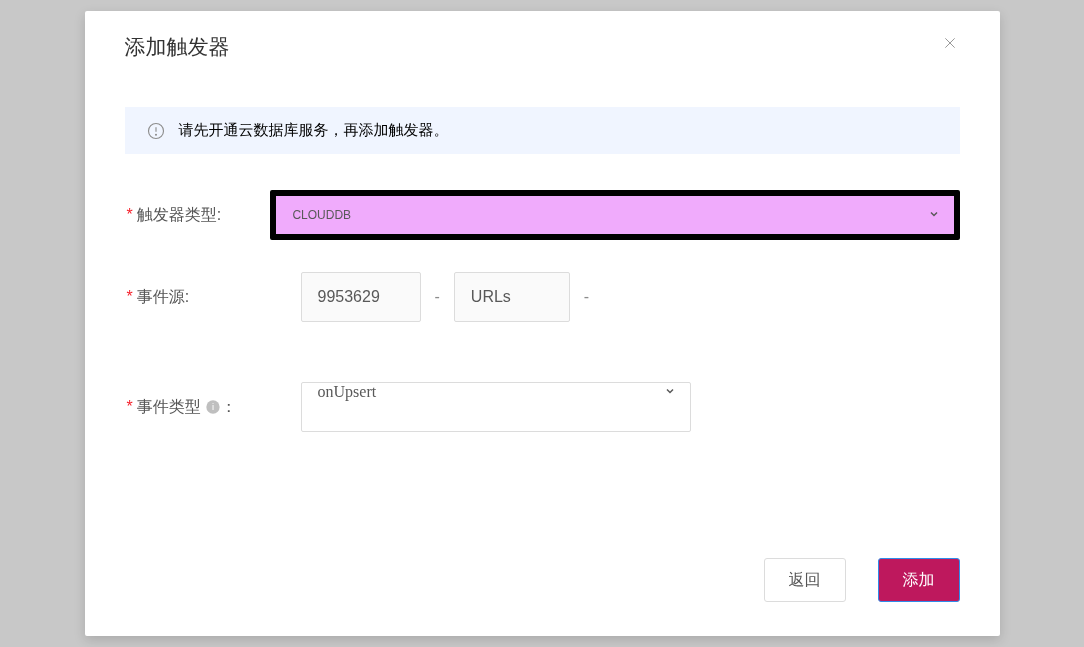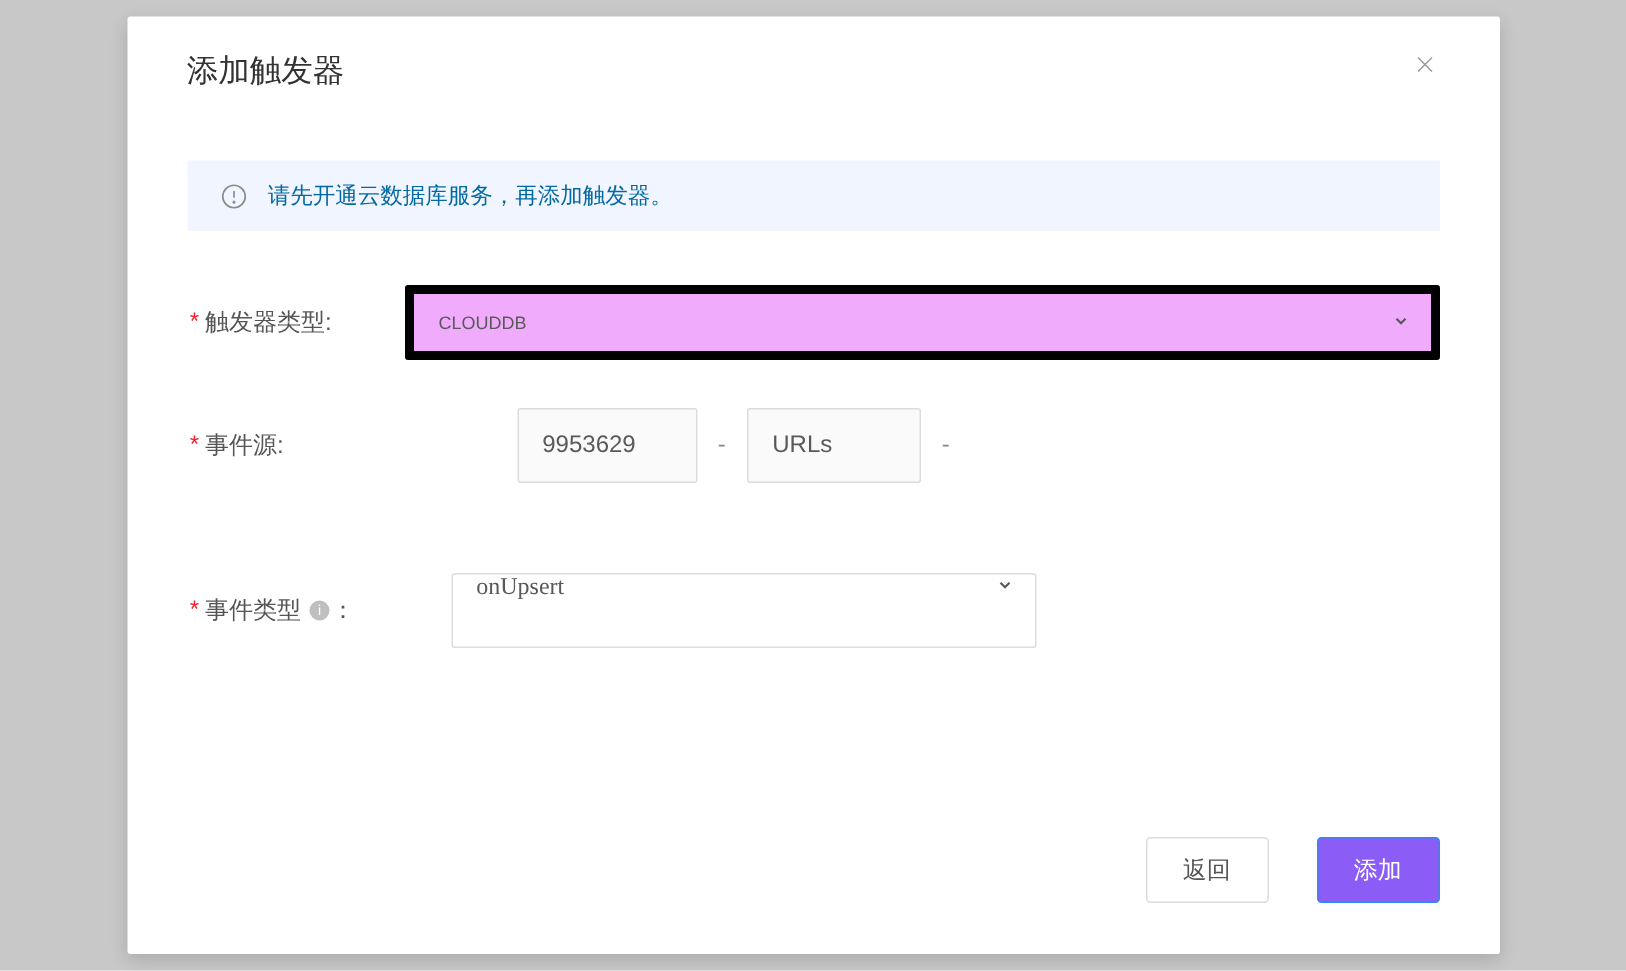--- a/index.html
+++ b/index.html
@@ -63,21 +63,21 @@
     .alert-icon {
       width: 18px;
       height: 18px;
       display: flex;
       align-items: center;
       justify-content: center;
       color: #8c8c8c;
     }
     .alert-text {
       font-size: 15px;
-      color: #0369a1;
+      color: #000000;
     }
     .form-row {
       display: flex;
       align-items: center;
       margin-bottom: 32px;
     }
     .form-label {
       width: 176px;
       font-size: 16px;
       color: #555;
@@ -95,21 +95,20 @@
       color: #bfbfbf;
     }
     .info-icon svg {
       width: 16px;
       height: 16px;
     }
     .form-control {
       display: flex;
       align-items: center;
       gap: 14px;
-      margin-left: 44px;
     }
     .select-full {
       width: 824px;
       height: 50px;
       border: 6px solid #000000;
       border-radius: 2px;
       position: relative;
       display: flex;
       align-items: center;
       padding: 0 16px;
@@ -218,21 +217,21 @@
       justify-content: center;
       cursor: pointer;
       border: 1px solid transparent;
     }
     .btn-default {
       background: #fff;
       border-color: #dcdcdc;
       color: #555;
     }
     .btn-primary {
-      background: #8b5cf6;
+      background: #be185d;
       color: #fff;
       border-color: #2f8bea;
     }
     .form-row.enable-row .form-label {
       padding-left: 14px;
     }
   </style>
 </head>
 <body>
 

